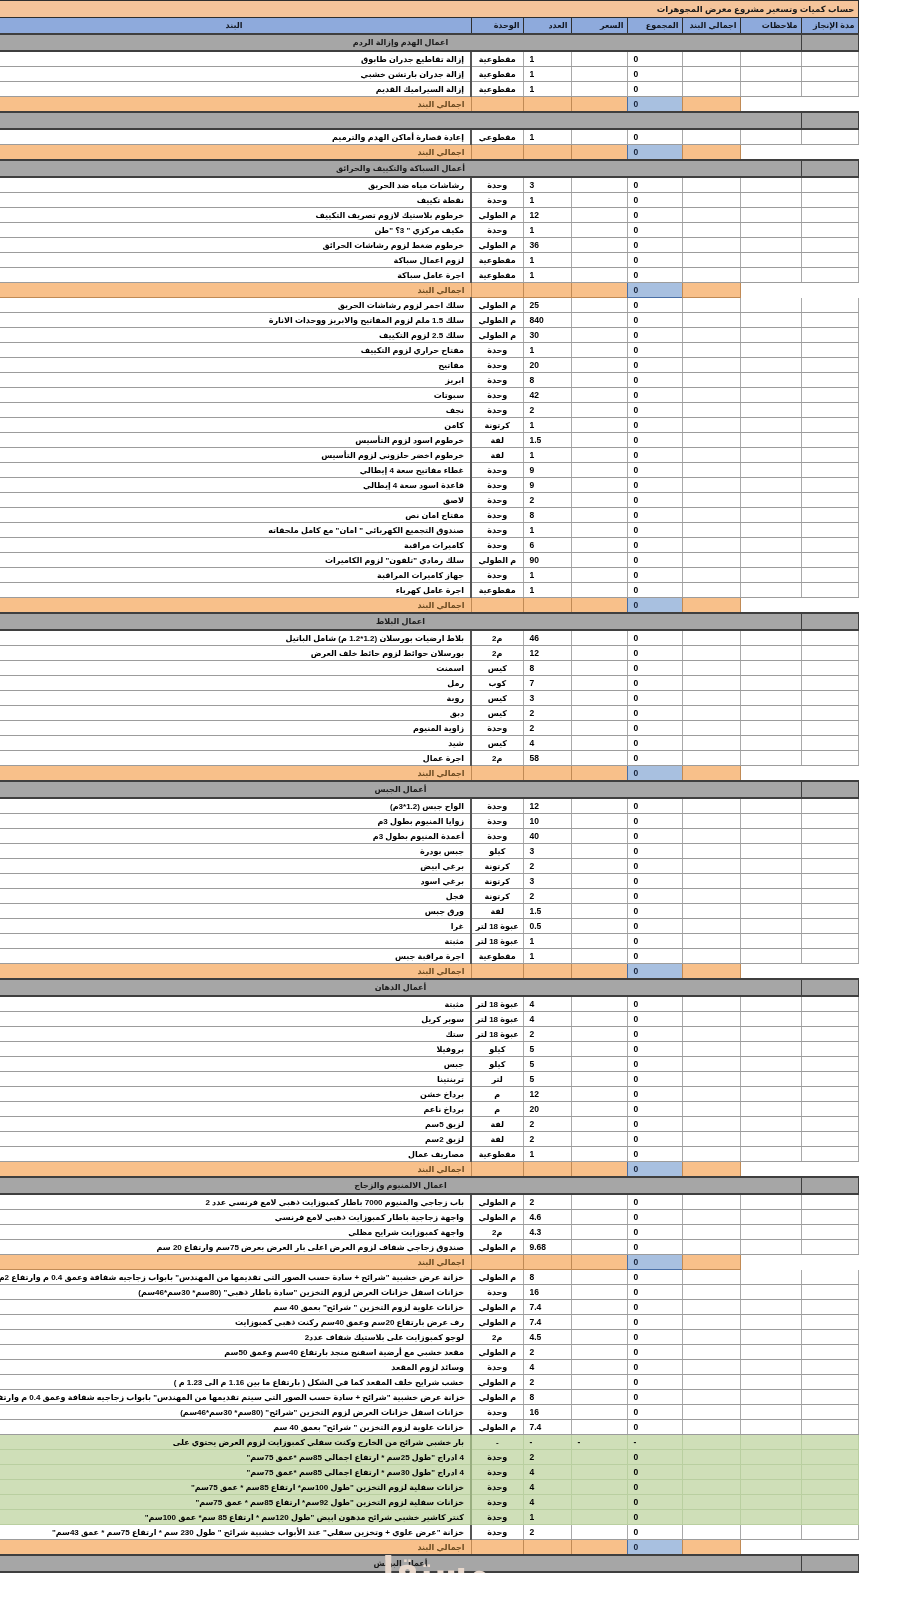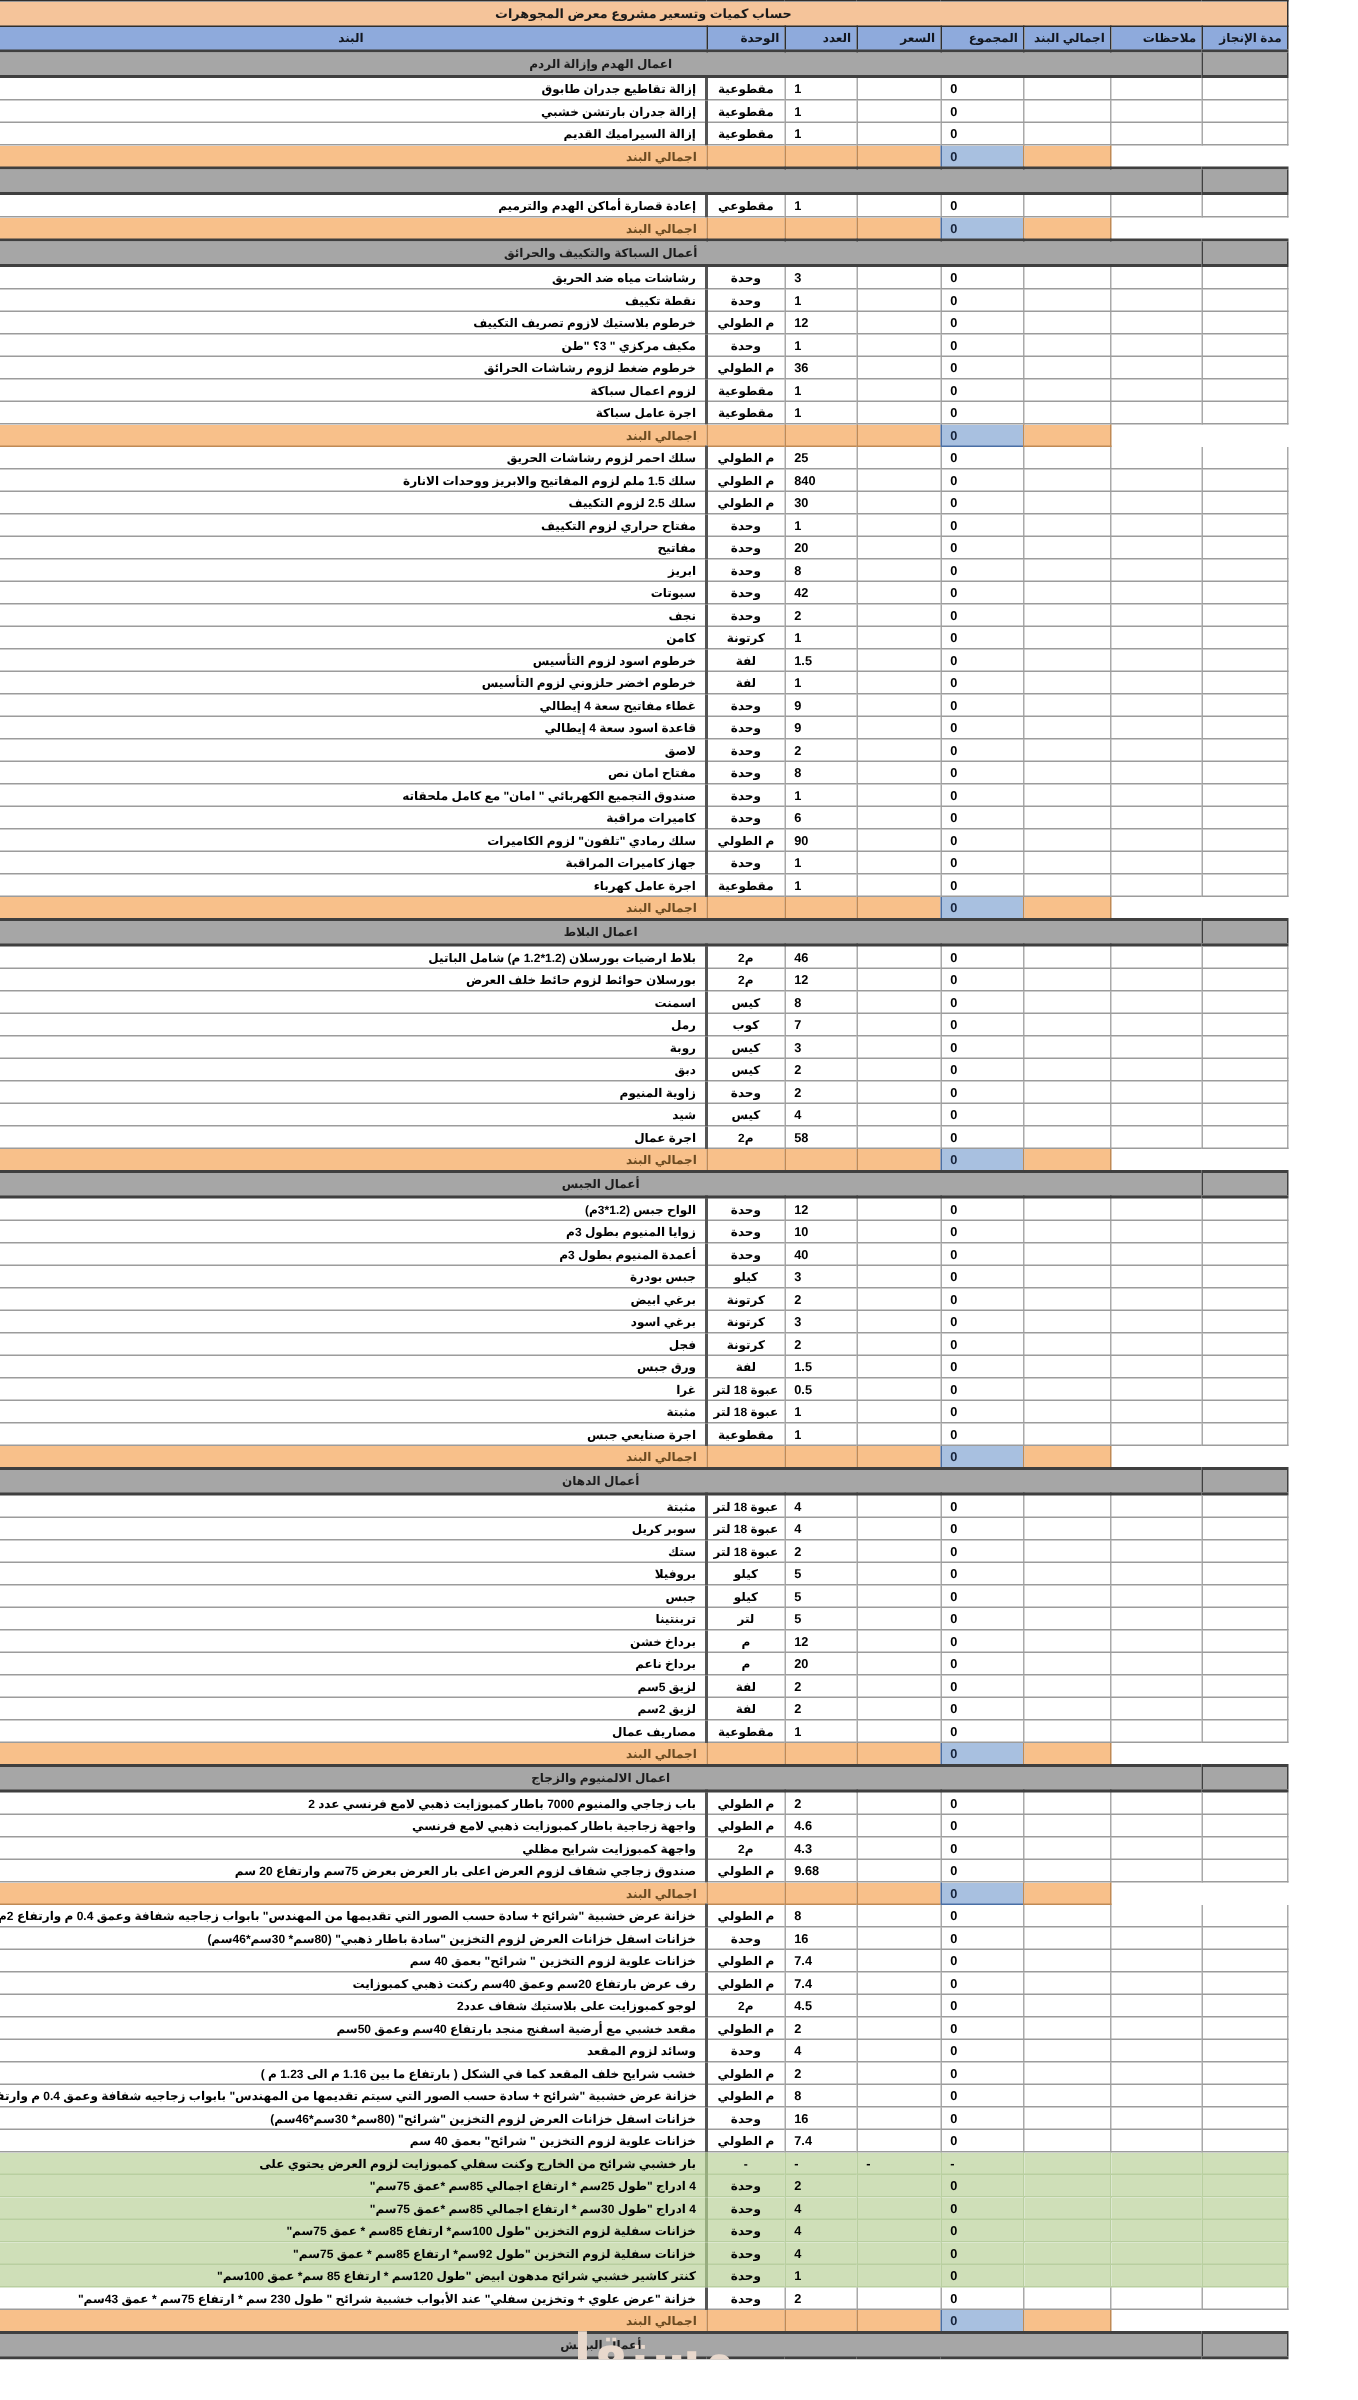--- a/index.html
+++ b/index.html
@@ -38,21 +38,20 @@
     white-space:nowrap;
     font-size:8px;
     color:#000;
   }
   .blank{border:none;background:#ffffff;}
 
   
   .title-cell{
     background:#f5c49a;
     border:1px solid #2f2f2f;
-    text-align:center;
     font-weight:bold;
     font-size:8.5px;
     height:16px;
     color:#1a1a1a;
   }
 
   
   .hdr{
     background:#8eaadc;
     border:1px solid #2f2f2f;
@@ -825,21 +824,21 @@
         </tr>
         <tr>
           <td class="blank"></td>
           <td class="d"></td>
           <td class="d"></td>
           <td class="d"></td>
           <td class="d zero">0</td>
           <td class="d num"></td>
           <td class="d num">1</td>
           <td class="d unit">مقطوعية</td>
-          <td class="d desc">اجرة صنايعي جبس</td>
+          <td class="d desc">اجرة مراقبة جبس</td>
         </tr>
         <tr>
           <td class="blank"></td>
           <td class="blank"></td>
           <td class="blank"></td>
           <td class="tot-fill"></td>
           <td class="tot-val">0</td>
           <td class="tot-fill"></td>
           <td class="tot-fill"></td>
           <td class="tot-fill"></td>

